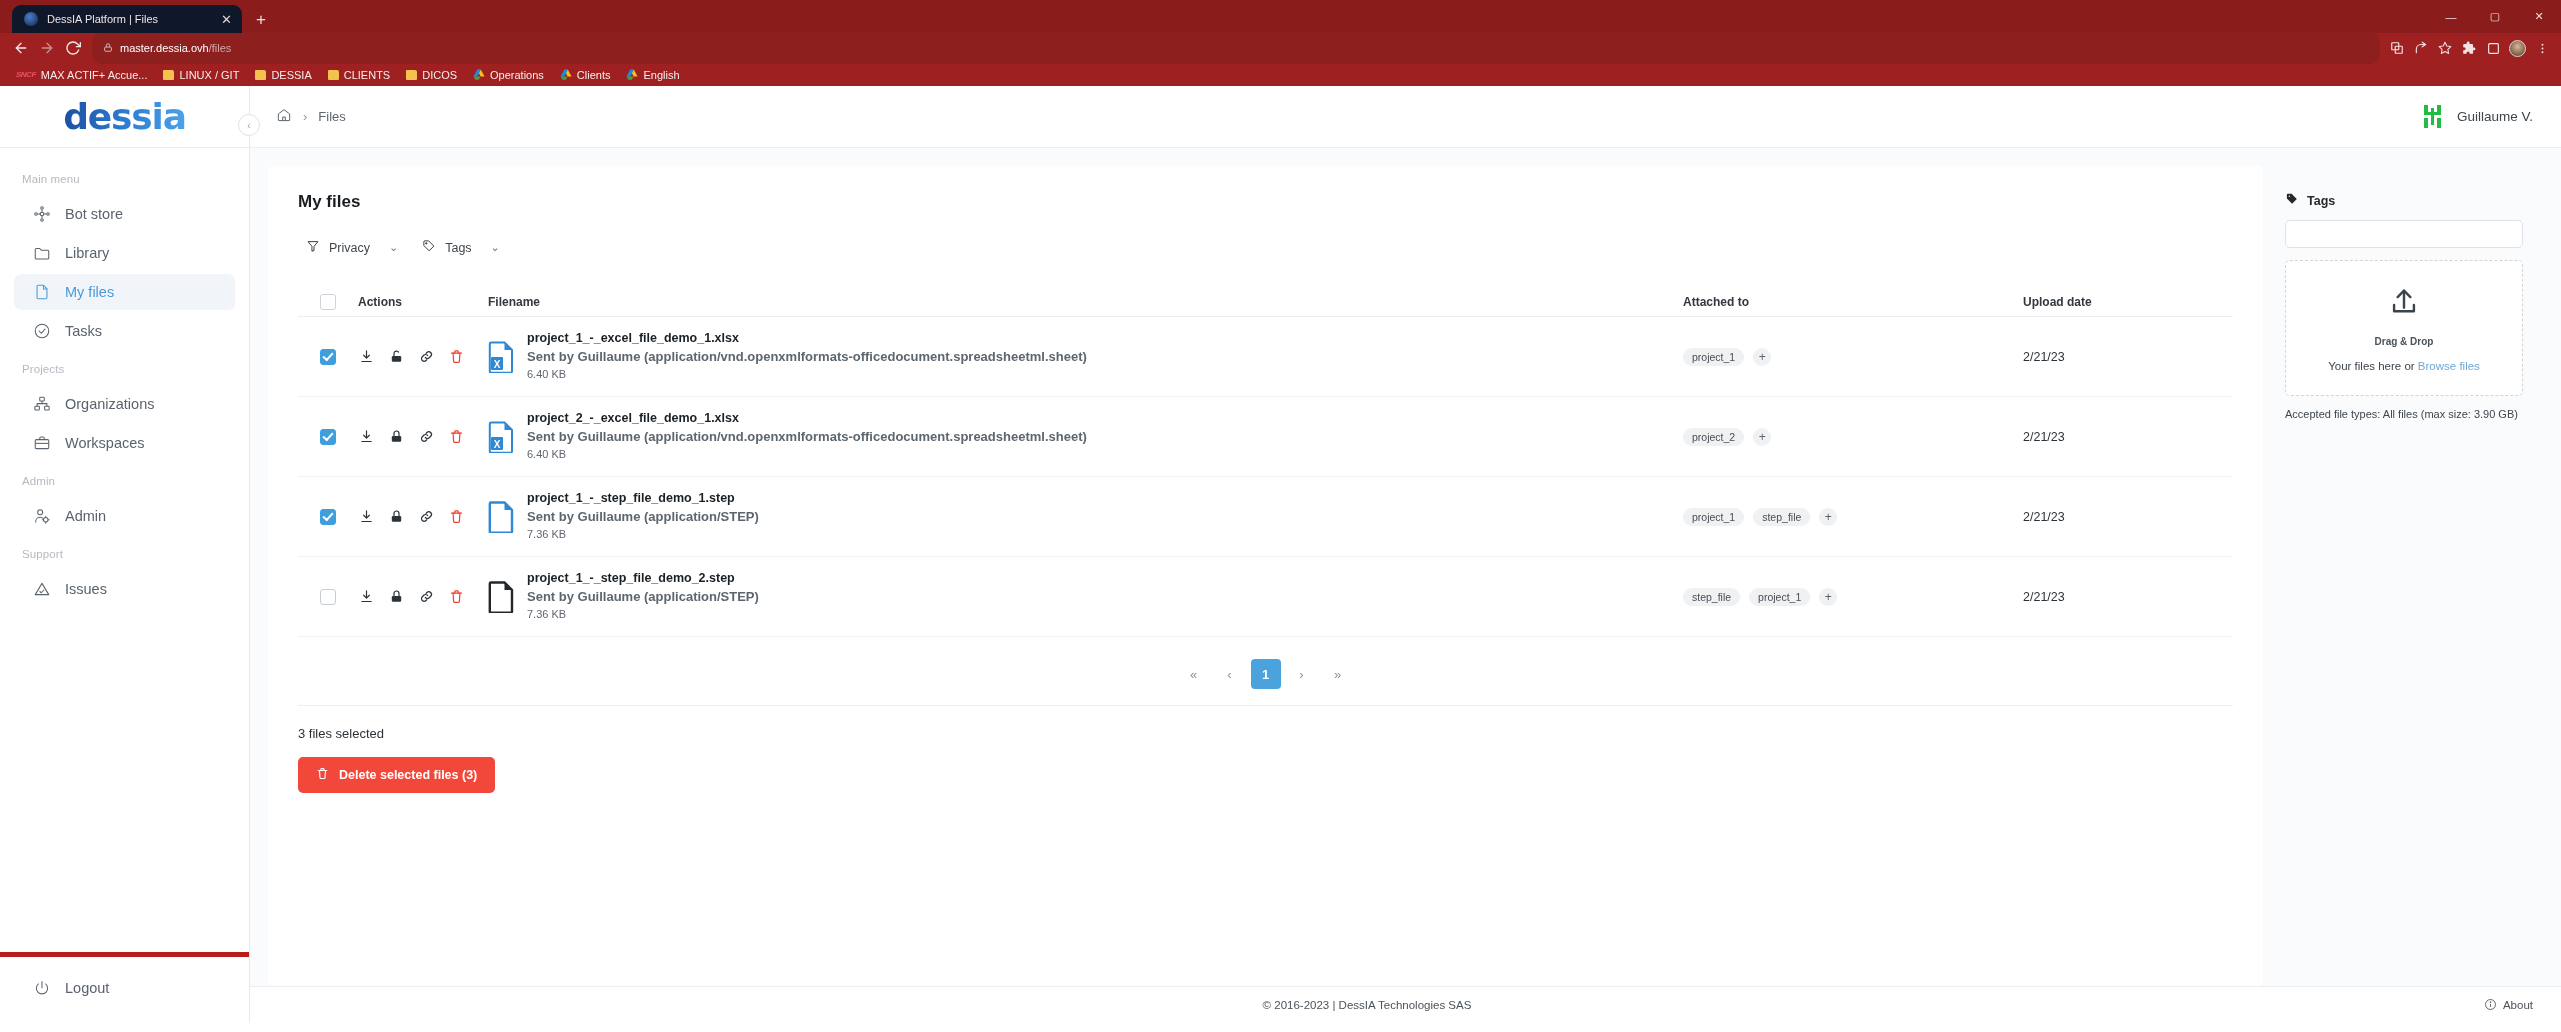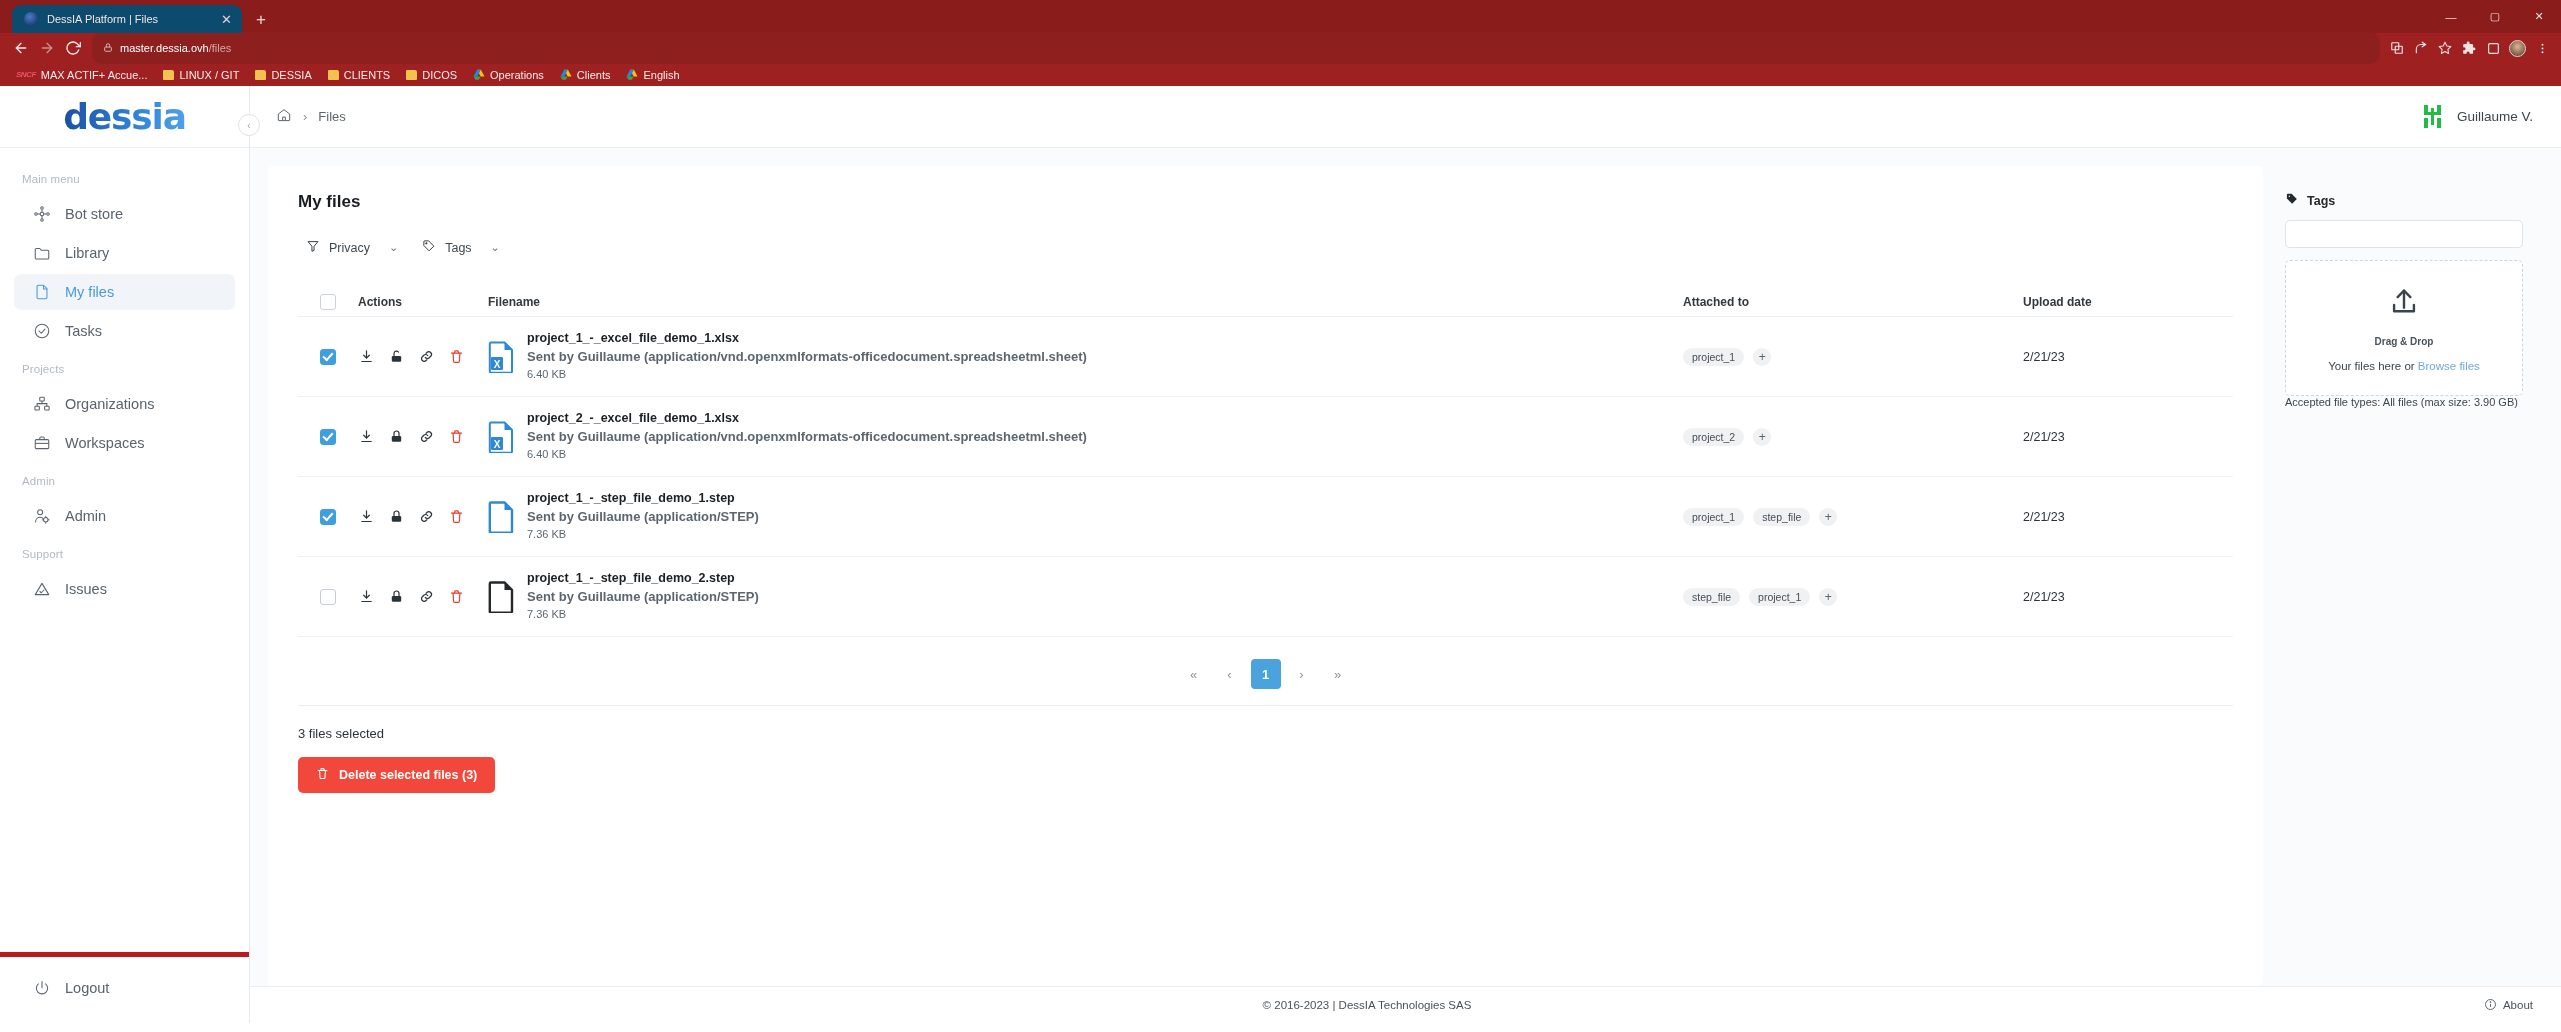--- a/index.html
+++ b/index.html
@@ -9,21 +9,21 @@
     background: #ffffff; overflow: hidden;
   }
 
   
   .browser { width: 2561px; background: #9e2020; }
   .tabstrip {
     height: 33px; background: #8b1c1c;
     display: flex; align-items: flex-end; padding-left: 12px; gap: 0;
   }
   .tab {
-    height: 28px; background: #0c4a6e; border-radius: 9px 9px 0 0;
+    height: 28px; background: #0f172a; border-radius: 9px 9px 0 0;
     display: flex; align-items: center; gap: 9px;
     padding: 0 10px 0 12px; min-width: 230px; position: relative;
   }
   .tab-favicon {
     width: 14px; height: 14px; border-radius: 50%;
     background: radial-gradient(circle at 40% 35%, #4a7ec7 0%, #1e3a6e 75%);
     flex: none;
   }
   .tab-title {
     font-size: 11px; color: #f3e4e4; white-space: nowrap;
@@ -213,21 +213,21 @@
     font-family: "Liberation Sans", sans-serif; outline: none; background: #fff;
   }
   .dropzone {
     margin-top: 12px; height: 136px; border: 1px dashed #cfd5db; border-radius: 5px;
     display: flex; flex-direction: column; align-items: center; justify-content: center;
     gap: 13px; cursor: pointer; background: #fff;
   }
   .dz-title { font-size: 10px; font-weight: 700; color: #4a5259; }
   .dz-sub { font-size: 11.5px; color: #3d454d; }
   .dz-link { color: #6fa8d6; cursor: pointer; }
-  .accepted { font-size: 11px; color: #3d454d; }
+  .accepted { margin-top: 12px; font-size: 11px; color: #3d454d; }
 
   
   .footer {
     height: 37px; flex: none; border-top: 1px solid #eceef1; background: #fff;
     display: flex; align-items: center; padding: 0 28px 0 0;
   }
   .fcopy { font-size: 11.5px; color: #4a5259; margin: 0 auto; }
   .about { display: flex; align-items: center; gap: 6px; font-size: 11.5px;
            color: #4a5259; cursor: pointer; }
 </style>

